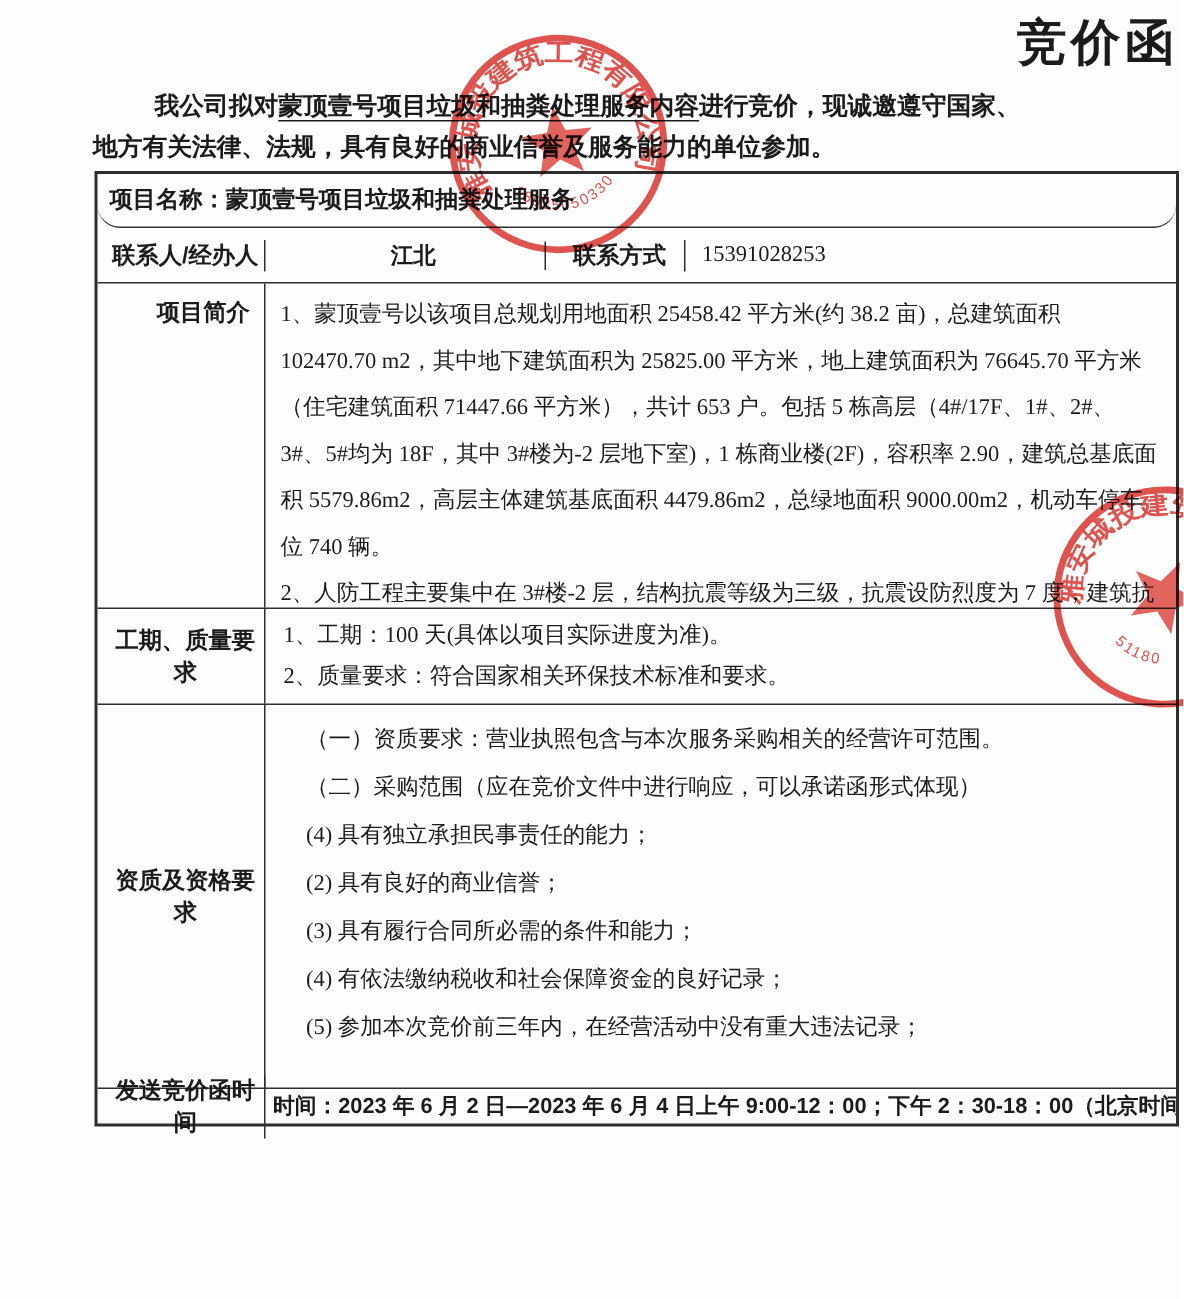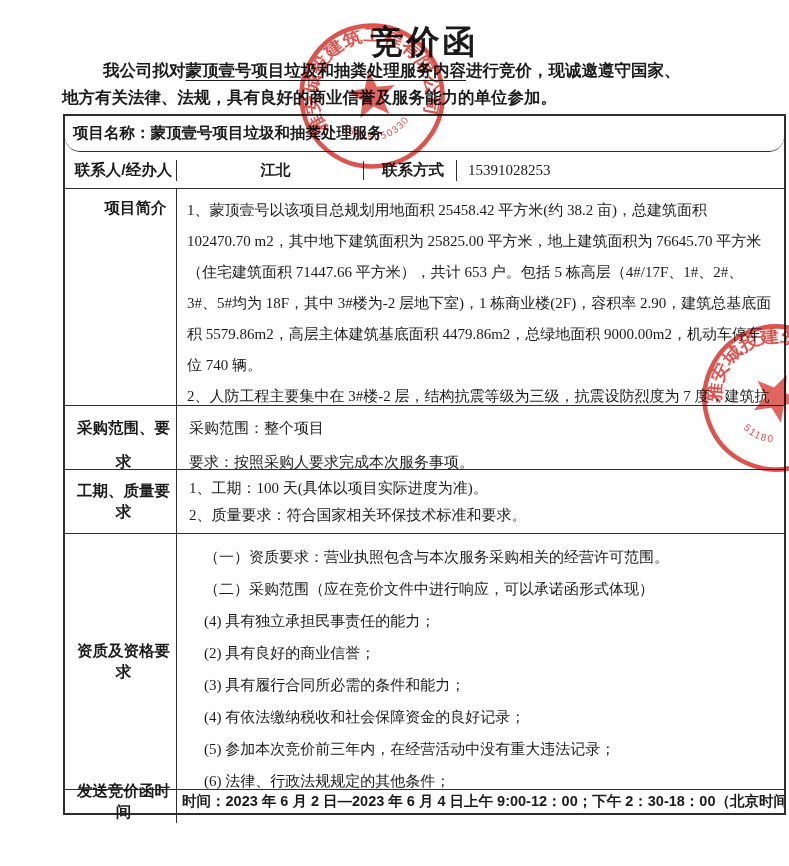--- a/index.html
+++ b/index.html
@@ -2,21 +2,21 @@
 <html><head>
 <meta charset="utf-8">
 <style>
   html,body{margin:0;padding:0;background:#ffffff;}
   .page{
     position:relative;width:789px;height:866px;background:#fefefe;
     overflow:hidden;color:#1b1b1b;
     font-family:"Liberation Serif", serif;
   }
   .doc-title{
-    position:absolute;top:20px;left:63px;width:723px;text-align:center;
+    position:absolute;top:6px;left:63px;width:723px;text-align:right;
     font-size:33px;font-weight:bold;letter-spacing:3px;
   }
   .intro{
     position:absolute;top:57px;left:62px;width:700px;
     font-size:16.5px;line-height:27px;font-weight:600;
   }
   .intro .l1{text-indent:41px;}
   .intro .u{text-decoration:underline;text-underline-offset:4px;}
   
   .bid-table{
@@ -92,30 +92,20 @@
     </div>
 
     <div class="trow r4">
       <div class="cell bl w-label lab lab-top">项目简介</div>
       <div class="cell w-c4 intro-cell serif-body">
         <p>1、蒙顶壹号以该项目总规划用地面积 25458.42 平方米(约 38.2 亩)，总建筑面积 102470.70 m2，其中地下建筑面积为 25825.00 平方米，地上建筑面积为 76645.70 平方米（住宅建筑面积 71447.66 平方米），共计 653 户。包括 5 栋高层（4#/17F、1#、2#、3#、5#均为 18F，其中 3#楼为-2 层地下室)，1 栋商业楼(2F)，容积率 2.90，建筑总基底面积 5579.86m2，高层主体建筑基底面积 4479.86m2，总绿地面积 9000.00m2，机动车停车位 740 辆。</p>
         <p>2、人防工程主要集中在 3#楼-2 层，结构抗震等级为三级，抗震设防烈度为 7 度，建筑抗震类别为丙类，设计耐久年限为 50 年。</p>
       </div>
     </div>
 
-    <div class="trow r5">
-      <div class="cell bl w-label lab lab-two">
-        <div>采购范围、要求</div>
-
-      </div>
-      <div class="cell w-c4 two-line-34" style="padding-left:12px;">
-        <div>采购范围：整个项目</div>
-        <div>要求：按照采购人要求完成本次服务事项。</div>
-      </div>
-    </div>
 
     <div class="trow r6">
       <div class="cell bl w-label lab center-v">工期、质量要求</div>
       <div class="cell w-c4 center-v">
         <div class="dur-lines">
           <div>1、工期：100 天(具体以项目实际进度为准)。</div>
           <div>2、质量要求：符合国家相关环保技术标准和要求。</div>
         </div>
       </div>
     </div>
@@ -123,21 +113,20 @@
     <div class="trow r7">
       <div class="cell bl w-label lab center-v">资质及资格要求</div>
       <div class="cell w-c4 qual-cell">
         <div>（一）资质要求：营业执照包含与本次服务采购相关的经营许可范围。</div>
         <div>（二）采购范围（应在竞价文件中进行响应，可以承诺函形式体现）</div>
         <div>(4) 具有独立承担民事责任的能力；</div>
         <div>(2) 具有良好的商业信誉；</div>
         <div>(3) 具有履行合同所必需的条件和能力；</div>
         <div>(4) 有依法缴纳税收和社会保障资金的良好记录；</div>
         <div>(5) 参加本次竞价前三年内，在经营活动中没有重大违法记录；</div>
-        <div>(6) 法律、行政法规规定的其他条件；</div>
       </div>
     </div>
 
     <div class="trow r8">
       <div class="cell bl w-label lab">发送竞价函时间</div>
       <div class="cell w-c4 send-val">时间：2023 年 6 月 2 日—2023 年 6 月 4 日上午 9:00-12：00；下午 2：30-18：00（北京时间）。</div>
     </div>
 
   </div>
 

